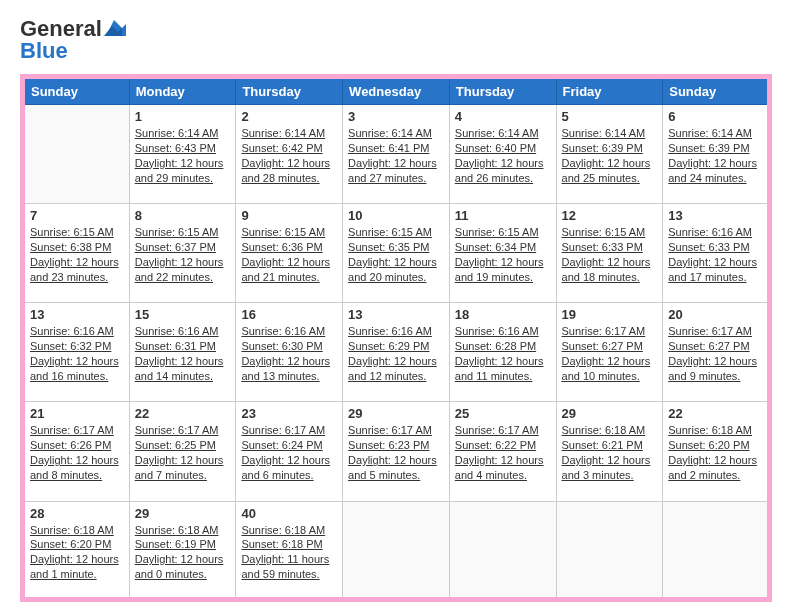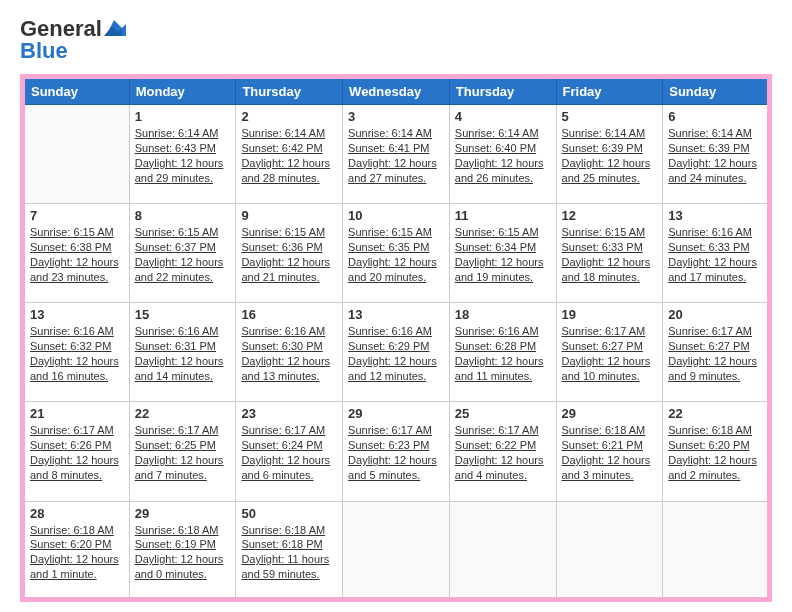--- a/index.html
+++ b/index.html
@@ -330,21 +330,21 @@
 and 1 minute.</div>
           </td>
           <td>
             <span class="day-number">29</span>
             <div class="day-info" style="white-space: pre-line;">Sunrise: 6:18 AM
 Sunset: 6:19 PM
 Daylight: 12 hours
 and 0 minutes.</div>
           </td>
           <td>
-            <span class="day-number">50</span>
+            <span class="day-number">40</span>
             <div class="day-info" style="white-space: pre-line;">Sunrise: 6:18 AM
 Sunset: 6:18 PM
 Daylight: 11 hours
 and 59 minutes.</div>
           </td>
           <td class="empty-cell"></td>
           <td class="empty-cell"></td>
           <td class="empty-cell"></td>
           <td class="empty-cell"></td>
         </tr>

